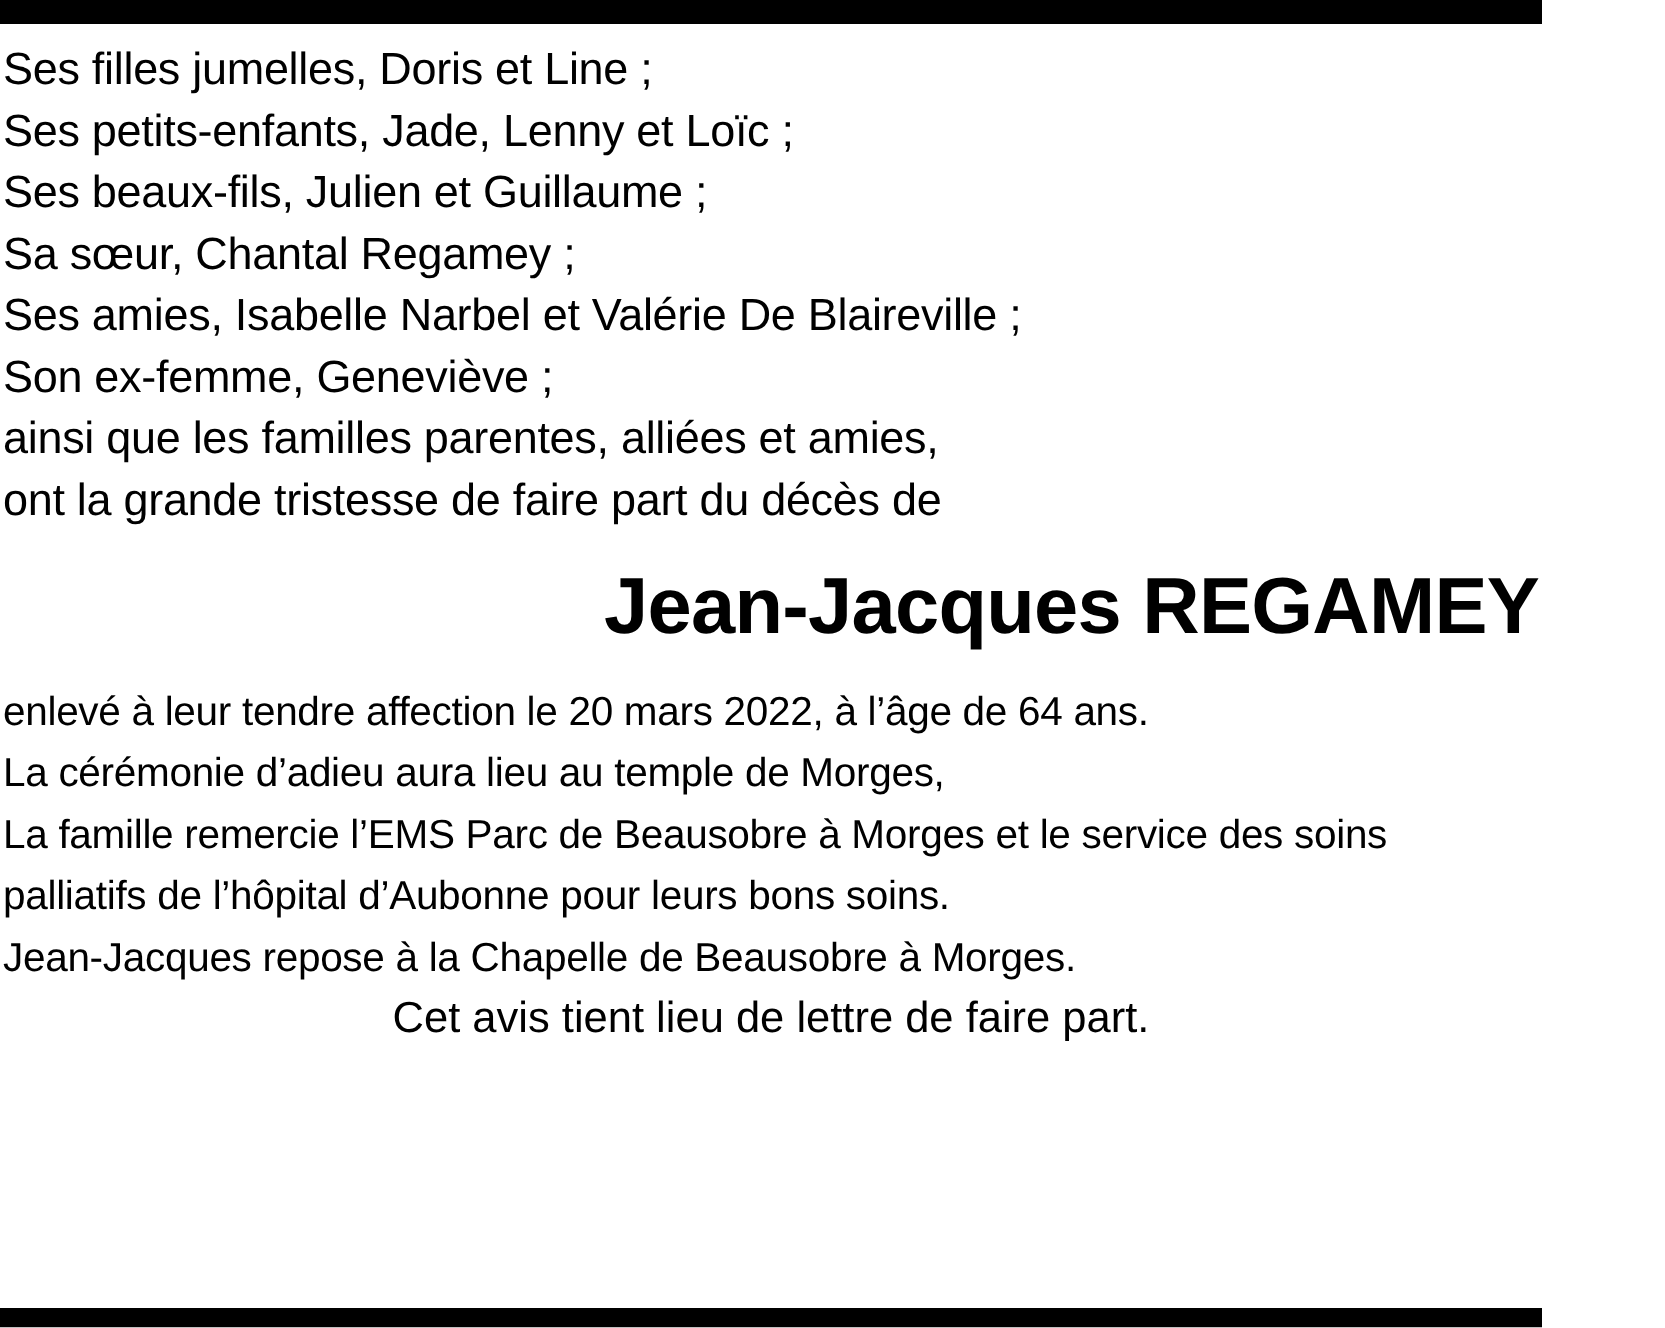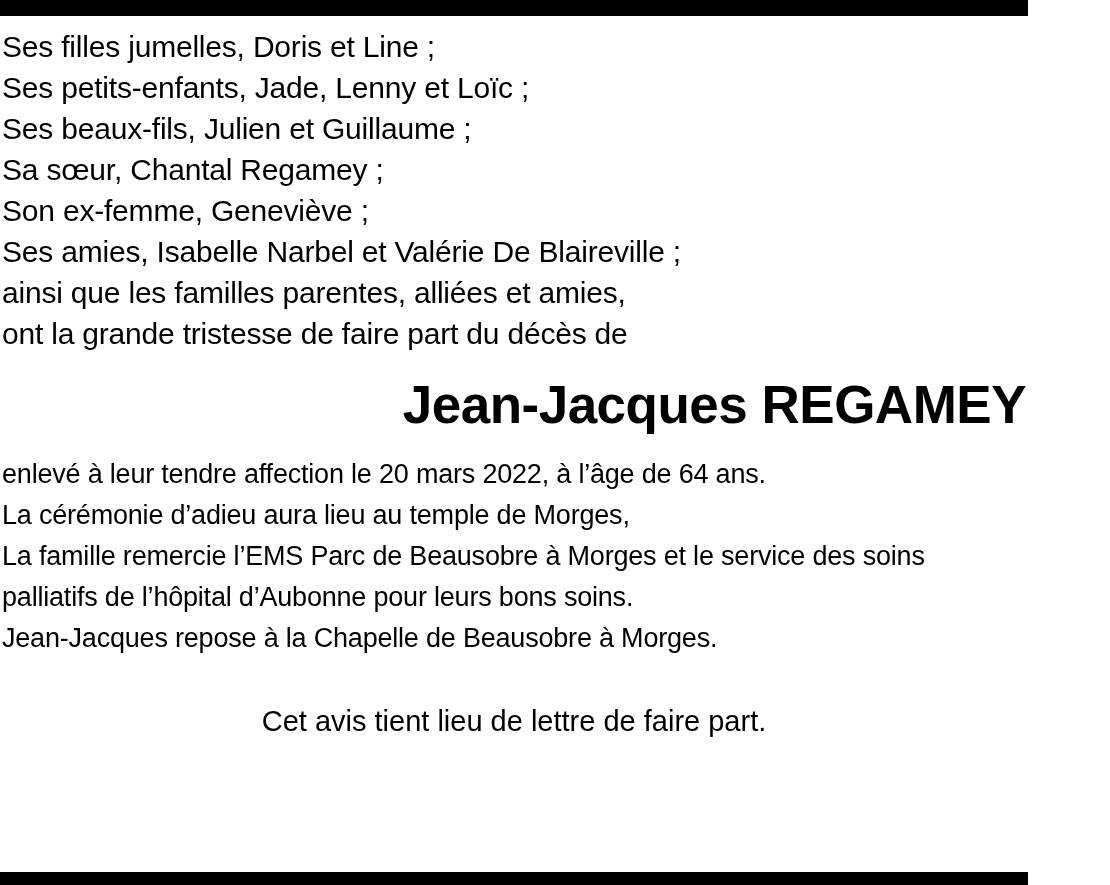--- a/index.html
+++ b/index.html
@@ -61,40 +61,39 @@
     white-space: nowrap;
   }
   .details .line {
     font-size: 27px;
     line-height: 41px;
   }
   .closing {
     text-align: center;
     font-size: 29px;
     line-height: 40px;
-    margin-top: 42px;
     white-space: nowrap;
   }
 </style>
 </head>
 <body>
 
 <div class="notice">
 
   <div class="rule-top"></div>
 
   <div class="body-area">
 
     <div class="survivors">
       <div class="line">Ses filles jumelles, Doris et Line ;</div>
       <div class="line">Ses petits-enfants, Jade, Lenny et Loïc ;</div>
       <div class="line">Ses beaux-fils, Julien et Guillaume ;</div>
       <div class="line">Sa sœur, Chantal Regamey ;</div>
+      <div class="line">Ses amies, Isabelle Narbel et Valérie De Blaireville ;</div>
       <div class="line">Son ex-femme, Geneviève ;</div>
-      <div class="line">Ses amies, Isabelle Narbel et Valérie De Blaireville ;</div>
       <div class="line">ainsi que les familles parentes, alliées et amies,</div>
       <div class="line">ont la grande tristesse de faire part du décès de</div>
     </div>
 
     <div class="deceased-name">Jean-Jacques REGAMEY</div>
 
     <div class="details">
       <div class="line">enlevé à leur tendre affection le 20 mars 2022, à l’âge de 64 ans.</div>
       <div class="line">La cérémonie d’adieu aura lieu au temple de Morges,</div>
       <div class="line">La famille remercie l’EMS Parc de Beausobre à Morges et le service des soins</div>

